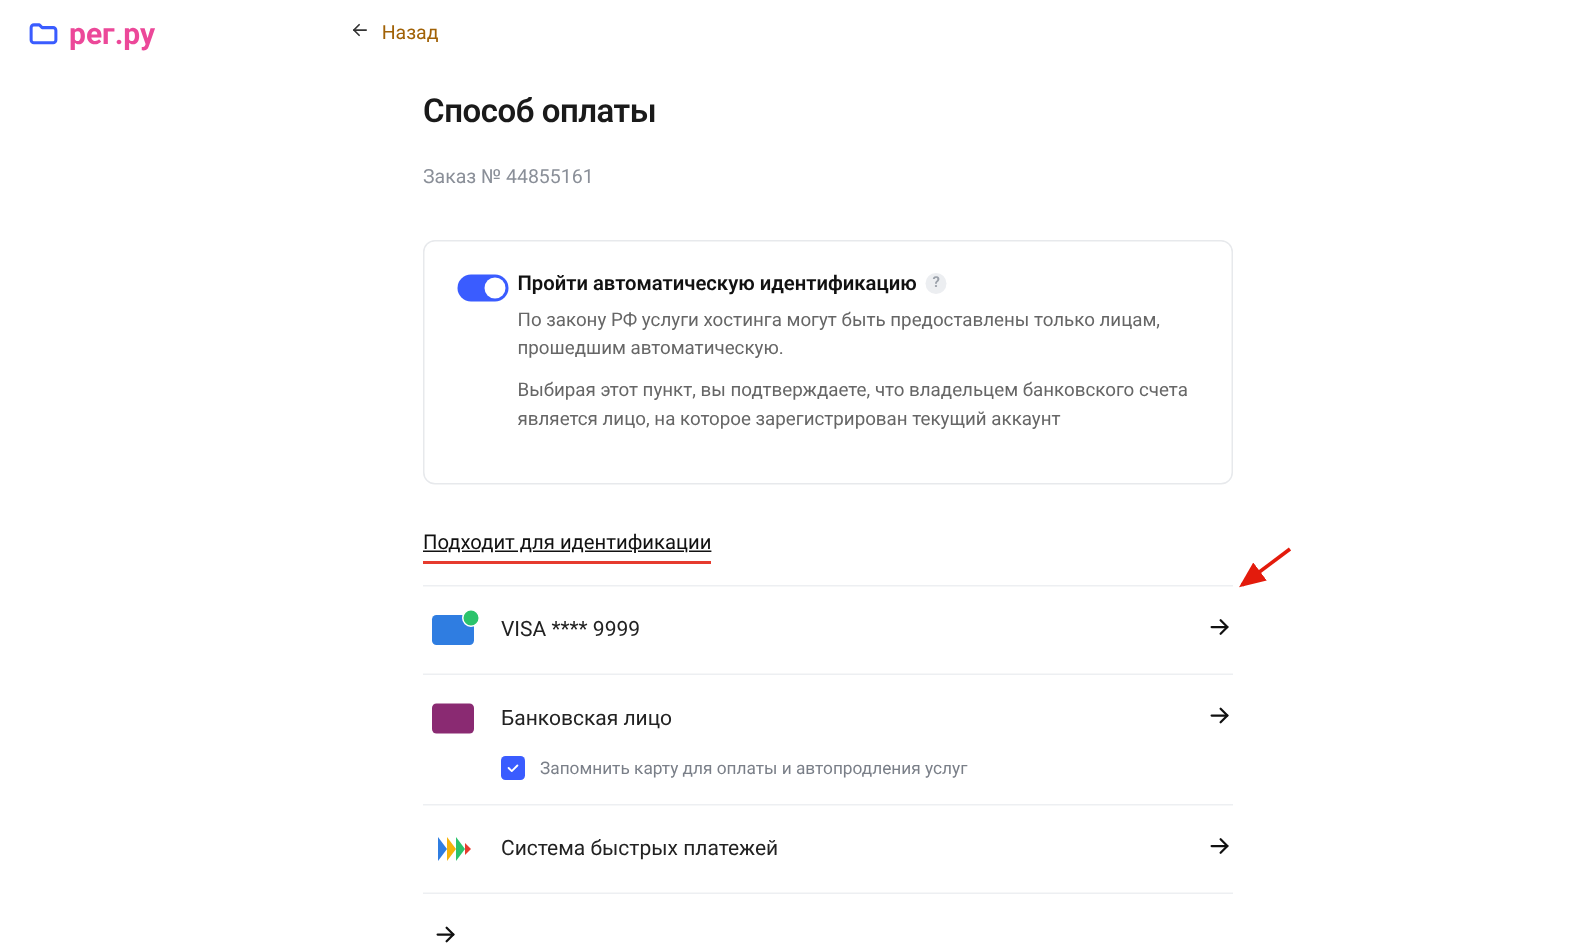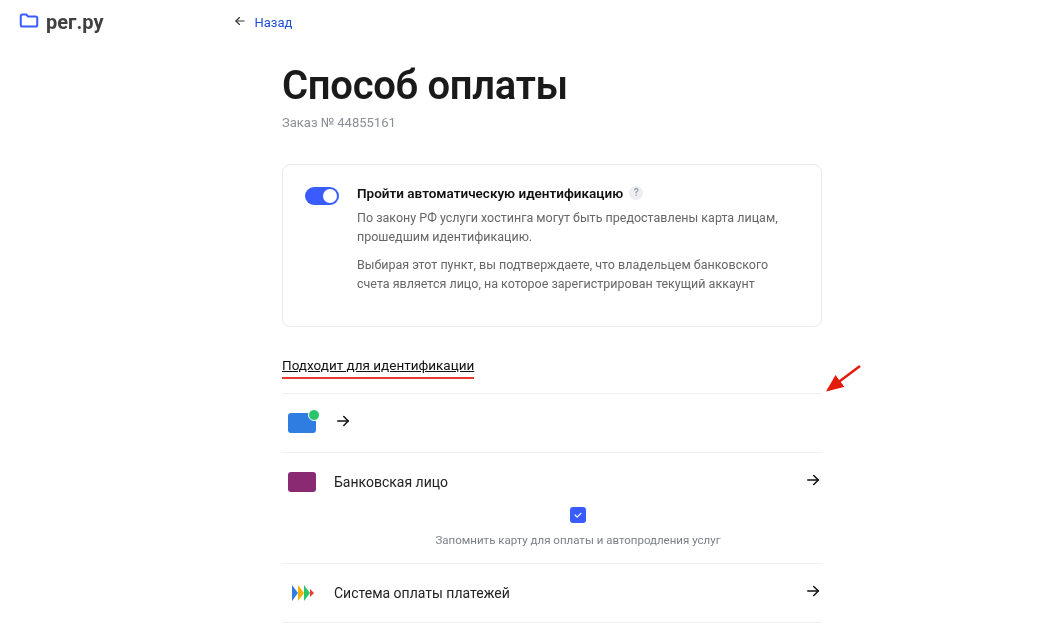--- a/index.html
+++ b/index.html
@@ -12,62 +12,62 @@
     overflow: hidden;
   }
   .topbar {
     display: flex;
     align-items: center;
     padding: 10px 18px;
     gap: 130px;
   }
   .logo {
     display: flex;
-    align-items: flex-start;
+    align-items: flex-end;
     gap: 6px;
     font-weight: 700;
     font-size: 20px;
-    color: #404040;
+    color: #ec4899;
   }
   .logo-icon {
     width: 22px;
     height: 22px;
   }
   .back {
     display: flex;
     align-items: center;
     gap: 7px;
     font-size: 13px;
-    color: #1d4ed8;
+    color: #a16207;
     cursor: pointer;
   }
   .back svg { width: 14px; height: 14px; }
   .main {
     margin-left: 282px;
     width: 540px;
   }
   h1.title {
-    font-size: 40px;
+    font-size: 22px;
     font-weight: 600;
     margin-top: 18px;
-    margin-bottom: 4px;
+    margin-bottom: 22px;
     letter-spacing: -0.3px;
   }
   .meta {
     font-size: 13px;
     color: #8a8f98;
     line-height: 1.6;
     margin-bottom: 30px;
   }
   .id-box {
     border: 1px solid #e7e9ec;
     border-radius: 8px;
     padding: 20px 22px 22px 22px;
     display: flex;
-    gap: 18px;
+    gap: 6px;
     margin-bottom: 28px;
   }
   .toggle {
     width: 34px;
     height: 18px;
     border-radius: 10px;
     background: #3a5cff;
     position: relative;
     flex-shrink: 0;
     margin-top: 2px;
@@ -134,21 +134,20 @@
   .micon.card1::after {
     content:""; position:absolute; top:-4px; right:-4px; width:10px; height:10px; background:#2bc36b; border-radius:50%; border:1.5px solid #fff;
   }
   .micon.card2 { background: #8a2a72; }
   .micon.sbp { background: transparent; }
   .remember-row {
     display:flex; align-items:center; gap:10px;
     padding: 0 0 16px 52px;
     border-bottom: 1px solid #edeff2;
     margin-top:-4px;
-    flex-direction:column;
   }
   .checkbox {
     width:16px; height:16px; background:#3a5cff; border-radius:3px; display:flex; align-items:center; justify-content:center; cursor:pointer;
   }
   .checkbox svg { width:10px; height:10px; stroke:#fff; }
   .remember-label { font-size: 11.5px; color:#7a7f88; }
   
   .annot-arrow {
     position: absolute;
     left: 820px;
@@ -185,31 +184,32 @@
     <div>Заказ № 44855161</div>
   </div>
 
   <div class="id-box">
     <div class="toggle"></div>
     <div class="id-content">
       <div class="id-title">
         <span>Пройти автоматическую идентификацию</span>
         <span class="help-dot">?</span>
       </div>
-      <p>По закону РФ услуги хостинга могут быть предоставлены карта лицам, прошедшим идентификацию.</p>
+      <p>По закону РФ услуги хостинга могут быть предоставлены только лицам, прошедшим автоматическую.</p>
       <p>Выбирая этот пункт, вы подтверждаете, что владельцем банковского счета является лицо, на которое зарегистрирован текущий аккаунт</p>
     </div>
   </div>
 
   <div class="section-label">Подходит для идентификации</div>
 
   <div class="methods">
 
     <div class="method">
       <span class="micon card1"></span>
+      <span class="mlabel">VISA **** 9999</span>
       <span class="arrow">
         <svg viewBox="0 0 24 24" fill="none" stroke-width="2" stroke-linecap="round" stroke-linejoin="round">
             <line x1="5" y1="12" x2="19" y2="12"></line>
             <polyline points="13 6 19 12 13 18"></polyline>
           </svg>
       </span>
     </div>
 
     <div class="method" style="border-bottom:none">
       <span class="micon card2"></span>
@@ -232,21 +232,21 @@
 
     <div class="method">
       <span class="micon sbp">
         <svg viewBox="0 0 28 20" width="28" height="20">
           <polygon points="4,2 10,10 4,18" fill="#2f7de1"></polygon>
           <polygon points="10,2 16,10 10,18" fill="#f5b20a"></polygon>
           <polygon points="16,2 22,10 16,18" fill="#2bc36b"></polygon>
           <polygon points="22,6 26,10 22,14" fill="#e63b2e"></polygon>
         </svg>
       </span>
-      <span class="mlabel">Система оплаты платежей</span>
+      <span class="mlabel">Система быстрых платежей</span>
       <span class="arrow">
         <svg viewBox="0 0 24 24" fill="none" stroke-width="2" stroke-linecap="round" stroke-linejoin="round">
             <line x1="5" y1="12" x2="19" y2="12"></line>
             <polyline points="13 6 19 12 13 18"></polyline>
           </svg>
       </span>
     </div>
 
     <div class="method">
 

